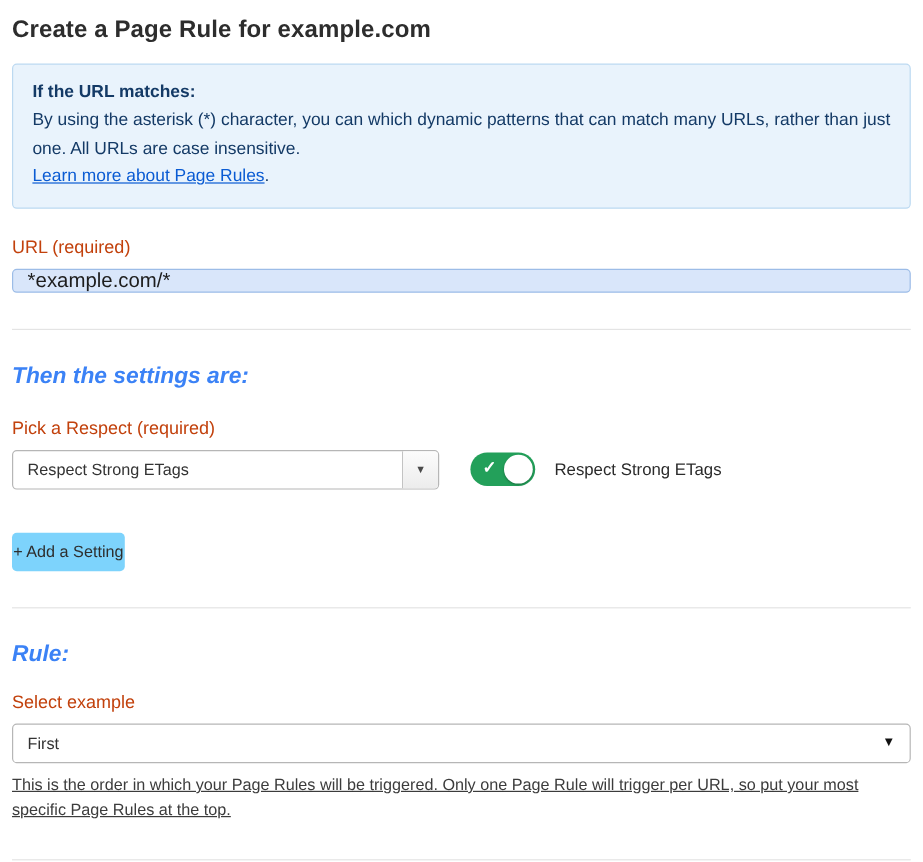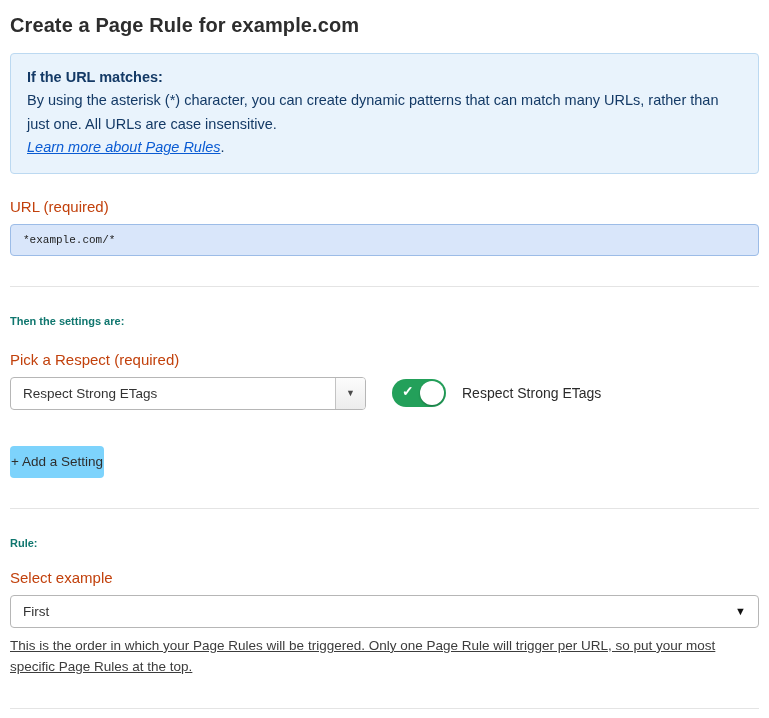--- a/index.html
+++ b/index.html
@@ -19,42 +19,42 @@
 
   .info-box {
     background: var(--info-bg, #e9f3fc);
     border: 1px solid var(--info-border, #bcd9f1);
     border-radius: 4px;
     padding: 12px 16px 13px 16px;
     color: var(--info-text, #143a66);
     font-size: 14.5px; line-height: 1.62;
   }
   .info-heading { font-weight: 700; }
-  .info-link { color: var(--link-blue, #0a5bd3); text-decoration: underline; cursor: pointer; font-style: italic; }
+  .info-link { color: var(--link-blue, #0a5bd3); text-decoration: underline; cursor: pointer; }
 
   label.small {
     display: block; font-size: 15px; color: #c2410c;
     margin: 24px 0 9px 0;
   }
   label.small.tight { margin-top: 20px; }
 
   .url-input {
-    width: 100%; height: 32px;
+    width: 100%; height: 20px;
     background: var(--input-bg, #d9e6fa);
     border: 1px solid var(--input-border, #9cbce7);
     border-radius: 4px;
     padding: 0 12px;
-    font-size: 11px; color: #1d1d1d;
-    font-family: Liberation Mono, monospace;
+    font-size: 17px; color: #1d1d1d;
+    font-family: Liberation Sans, sans-serif;
     outline: none;
   }
 
   hr.divider { border: none; border-top: 1px solid #e4e4e4; margin: 30px 0 0 0; }
 
-  h2.section-heading { font-size: 11px; font-weight: 700; color: #0f766e; margin-top: 28px; }
+  h2.section-heading { font-size: 19px; font-weight: 700; color: #3b82f6; margin-top: 28px; font-style: italic; }
 
   .setting-row { display: flex; align-items: center; }
 
   .select-box {
     display: flex; align-items: center; justify-content: space-between;
     height: 33px;
     border: 1px solid #b6b6b6; border-radius: 4px;
     background: #fff; font-size: 13.5px; color: #333;
     cursor: pointer;
   }
@@ -103,21 +103,21 @@
 </style>
 </head>
 <body>
 
 <div class="page">
 
   <h1 class="page-title">Create a Page Rule for example.com</h1>
 
   <div class="info-box">
     <div class="info-heading">If the URL matches:</div>
-    <div class="info-body">By using the asterisk (*) character, you can create dynamic patterns that can match many URLs, rather than just one. All URLs are case insensitive.</div>
+    <div class="info-body">By using the asterisk (*) character, you can which dynamic patterns that can match many URLs, rather than just one. All URLs are case insensitive.</div>
     <div class="info-link-line"><a class="info-link" href="#">Learn more about Page Rules</a><span>.</span></div>
   </div>
 
   <label class="small">URL (required)</label>
   <input class="url-input" type="text" value="*example.com/*" style="">
 
   <hr class="divider">
 
   <h2 class="section-heading">Then the settings are:</h2>
 

